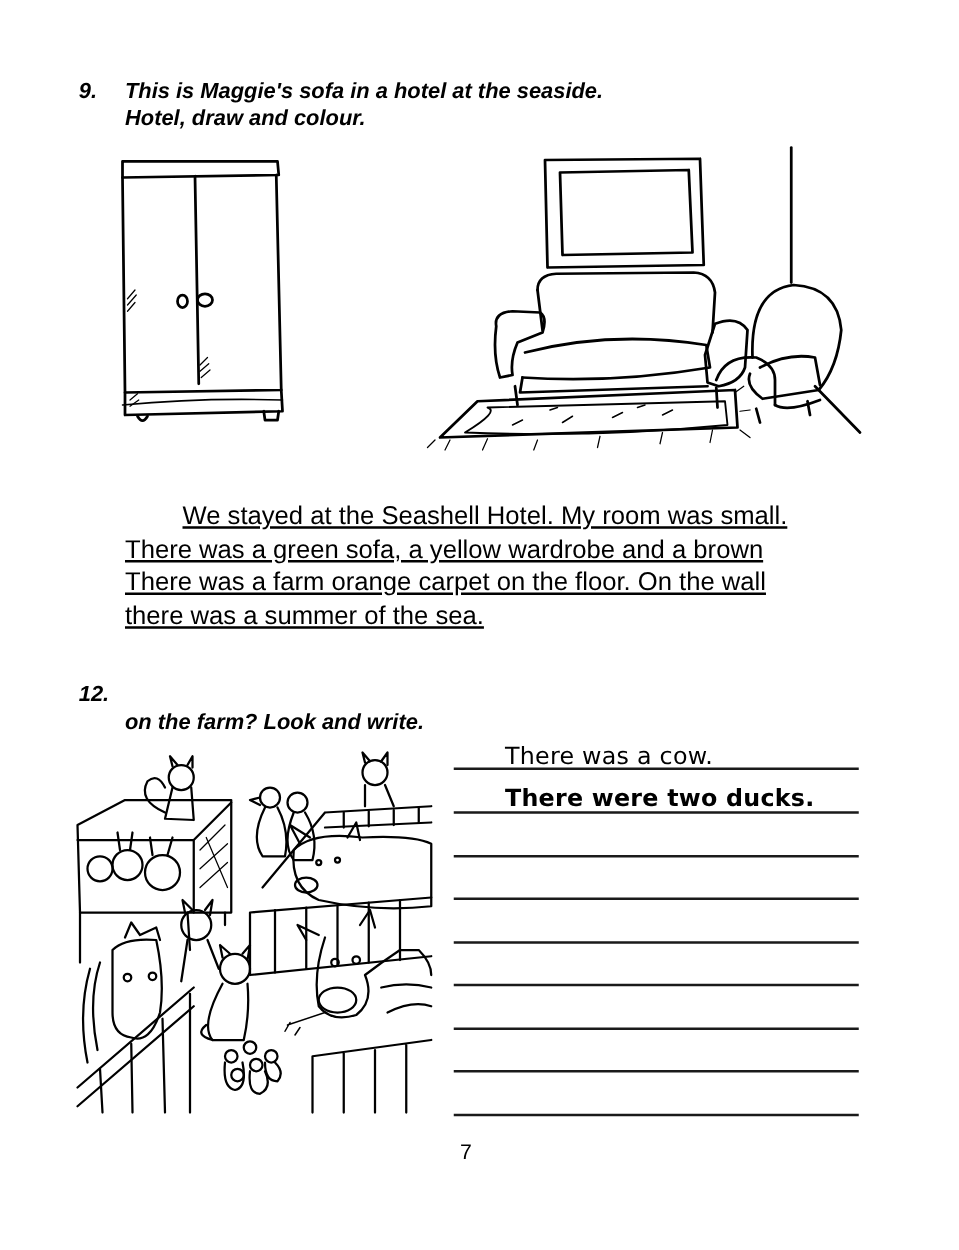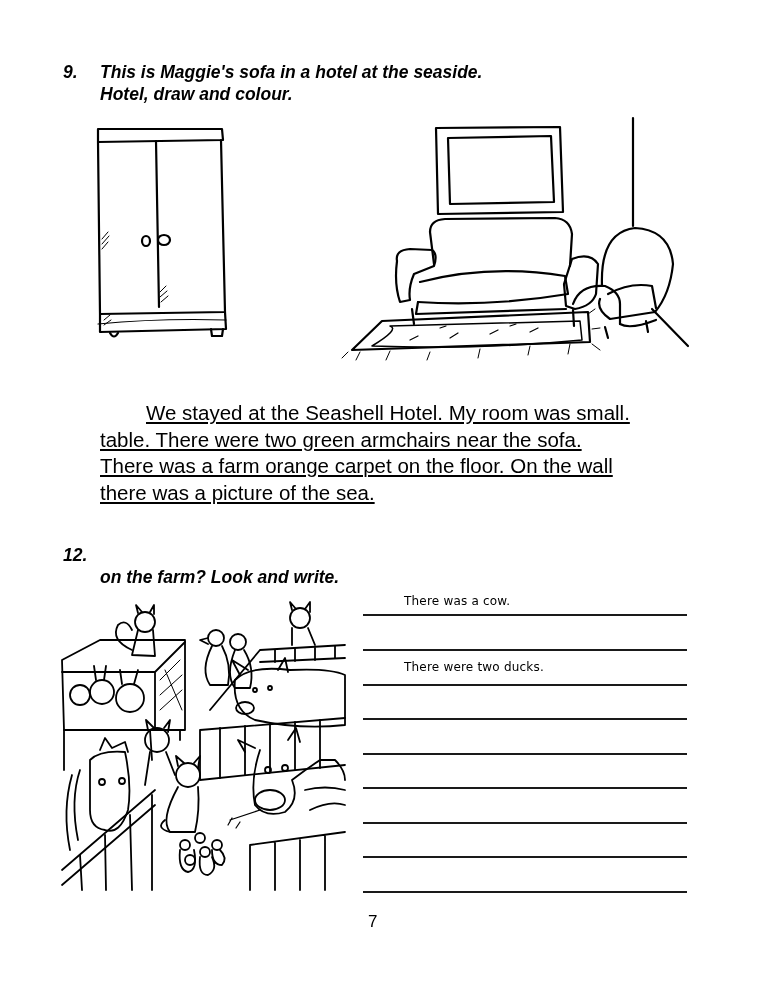--- a/index.html
+++ b/index.html
@@ -3,21 +3,21 @@
 <meta charset="utf-8">
 <style>
   html, body { margin: 0; padding: 0; background: #ffffff; }
   body { width: 767px; height: 1000px; position: relative; overflow: hidden; font-family: "Liberation Sans", sans-serif; color: #000; }
   .abs { position: absolute; }
   .task-head { font-weight: bold; font-style: italic; font-size: 17.5px; line-height: 22px; }
   .task-num { position: absolute; left: 0; top: 0; }
   .task-text { position: absolute; left: 37px; top: 0; white-space: nowrap; }
   .passage { font-size: 20.5px; line-height: 26.5px; white-space: nowrap; text-decoration: underline; }
   .passage .indent { display: inline-block; width: 46px; }
-  .handwrite { font-family: "DejaVu Sans", sans-serif; font-size: 12px; letter-spacing: 0.2px; white-space: nowrap; }
+  .handwrite { font-family: "DejaVu Sans", sans-serif; font-size: 19px; letter-spacing: 0.2px; white-space: nowrap; }
   .wline { position: absolute; left: 363px; width: 324px; height: 2px; background: #1a1a1a; }
   .page-num { font-size: 17px; }
   svg { overflow: visible; }
 </style>
 </head>
 <body>
 
 <div class="abs task-head" style="left:63px; top:61px; width:660px; height:46px;">
   <span class="task-num">9.</span>
   <span class="task-text">This is Maggie's sofa in a hotel at the seaside.</span>
@@ -64,23 +64,23 @@
   <path d="M275 213 L278 224 M316 207 L318 218"></path>
 
   <path d="M22 236 L52 207 L258 198 L260 228 Z"></path>
   <path d="M42 232 Q70 215 60 212 L250 207 L252 226 Q150 236 42 232 Z" stroke-width="1.5"></path>
   <path d="M18 238 L12 244 M30 238 L26 246 M60 237 L56 246 M100 238 L97 246 M150 235 L148 244 M200 232 L198 241 M240 230 L238 240 M262 230 L270 236 M262 215 L270 214 M258 200 L265 195" stroke-width="1"></path>
   <path d="M80 226 L88 222 M120 224 L128 219 M160 220 L168 216 M200 218 L208 214 M110 214 L116 212 M180 212 L186 210" stroke-width="1.2"></path>
 </svg>
 
 <div class="abs passage" style="left:100px; top:400px;">
   <div><span class="indent"></span><span>We stayed at the Seashell Hotel. My room was small.</span></div>
-  <div>table. There were two green armchairs near the sofa.</div>
+  <div>There was a green sofa, a yellow wardrobe and a brown</div>
   <div>There was a farm orange carpet on the floor. On the wall</div>
-  <div>there was a picture of the sea.</div>
+  <div>there was a summer of the sea.</div>
 </div>
 
 <div class="abs task-head" style="left:63px; top:544px; width:660px; height:46px;">
   <span class="task-num">12.</span>
   <span class="task-text" style="top:22px;">on the farm? Look and write.</span>
 </div>
 
 <svg class="abs" style="left:60px; top:600px;" width="285" height="290" viewBox="0 0 285 290" fill="none" stroke="#000" stroke-width="1.8" stroke-linecap="round" stroke-linejoin="round">
 
   <path d="M2 60 L40 40 L125 40 L125 130 L4 130 Z"></path>
@@ -151,21 +151,21 @@
     <circle cx="225" cy="168" r="3"></circle>
   <path d="M245 190 Q265 185 285 190 M250 210 Q270 200 285 205"></path>
   <path d="M170 220 L200 210 M168 225 L172 218 M176 228 L180 222" stroke-width="1.2"></path>
 
   <path d="M190 245 L285 232 M190 245 L190 290 M215 242 L215 290 M240 240 L240 290 M265 236 L265 290"></path>
 </svg>
 
 <div class="abs" style="left:0; top:0; width:767px; height:1000px; pointer-events:none;">
   <div class="abs handwrite" style="left:404px; top:594px;">There was a cow.</div>
   <div class="wline" style="top:614px;"></div>
-  <div class="abs handwrite" style="left:404px; top:660px;">There were two ducks.</div>
+  <div class="abs handwrite" style="left:404px; top:628px;font-weight:bold;">There were two ducks.</div>
   <div class="wline" style="top:649px;"></div>
   <div class="wline" style="top:684px;"></div>
   <div class="wline" style="top:718px;"></div>
   <div class="wline" style="top:753px;"></div>
   <div class="wline" style="top:787px;"></div>
   <div class="wline" style="top:822px;"></div>
   <div class="wline" style="top:856px;"></div>
   <div class="wline" style="top:891px;"></div>
 </div>
 

